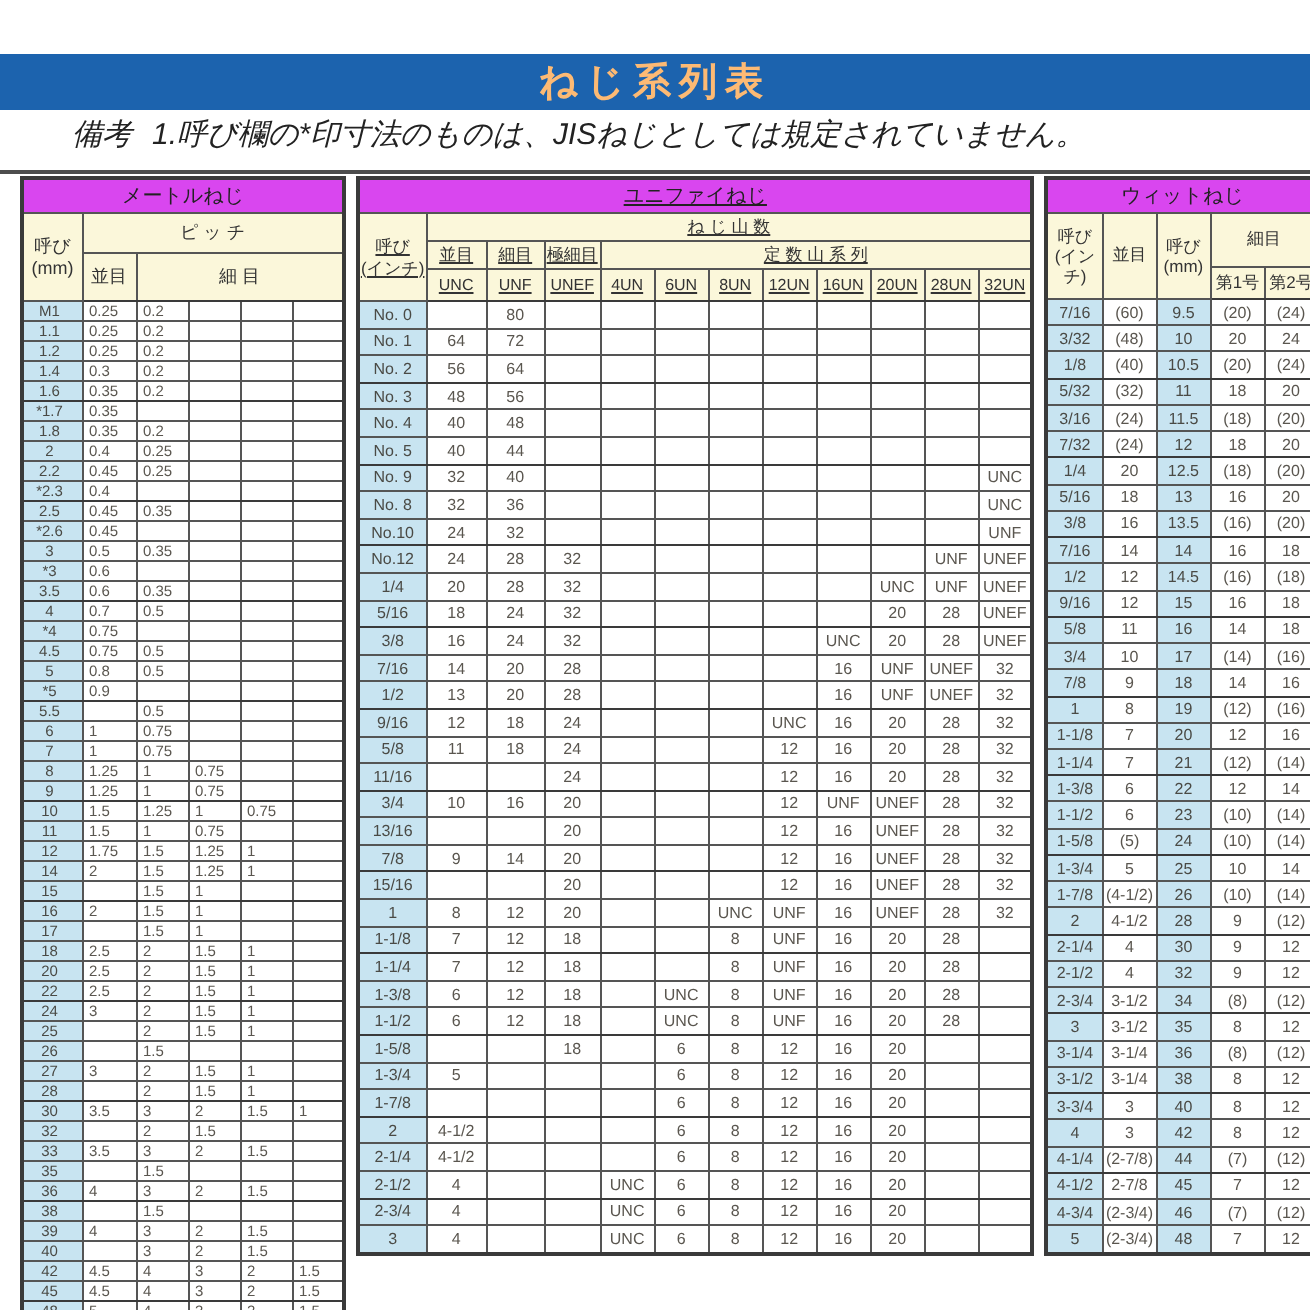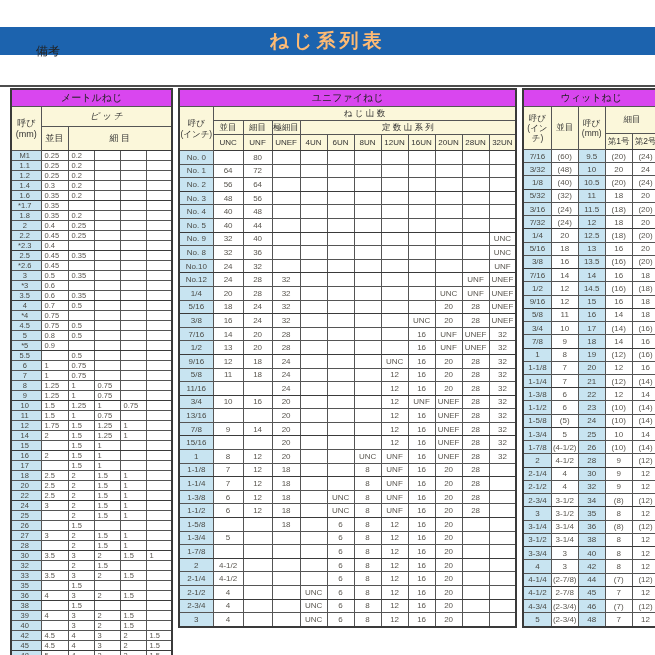--- a/index.html
+++ b/index.html
@@ -1,67 +1,67 @@
 <!DOCTYPE html>
 <html><head>
 <meta charset="utf-8">
 <style>
   html,body{margin:0;padding:0;}
   body{width:655px;height:655px;background:#ffffff;position:relative;
        font-family:"Liberation Sans","DejaVu Sans",sans-serif;}
   .banner{position:absolute;left:0;top:27px;width:655px;height:28px;background:#1c63ae;
           color:#fdba74;display:flex;align-items:center;justify-content:center;
           font-size:19px;font-weight:bold;letter-spacing:4px;text-align:center;}
-  .notes{position:absolute;left:36px;top:44px;font-size:12px;color:#222;
-         display:flex;gap:10px;line-height:1.25;}
+  .notes{position:absolute;left:36px;top:59px;font-size:15px;color:#222;
+         display:flex;gap:10px;line-height:1.25;font-style:italic;}
   .notes .lbl{flex:0 0 auto;}
   .rule{position:absolute;left:0;top:85px;width:655px;height:2px;background:#4d4d4d;}
   .tables{position:absolute;left:10px;top:88px;display:flex;gap:5px;align-items:stretch;}
   table{border-collapse:collapse;table-layout:fixed;height:540px;background:#fff;
         border:2px solid #3a3a3a;}
   th,td{border:1px solid #555;padding:0;text-align:center;overflow:hidden;
         white-space:nowrap;font-weight:normal;}
   thead th{background:#fbf7da;color:#333;}
   thead tr.band th{background:#d946ef;font-size:10px;height:16px;color:#222;}
   thead tr:last-child th{border-bottom:1.5px solid #3a3a3a;}
   .two{white-space:pre-line;line-height:1.2;}
   tbody td{color:#5a564f;}
   td.blue{background:#c8e4f1;color:#4a4a45;}
   tr.gend td{border-bottom:1.5px solid #3a3a3a;}
   
   .t-metric{width:161px;}
   .t-metric thead th{font-size:9px;}
   .t-metric tbody td{font-size:7.5px;text-align:left;padding-left:3px;}
   .t-metric tbody td.blue{text-align:center;padding-left:0;padding-right:3px;}
-  .t-metric .h2{height:19px;font-style:italic;}
+  .t-metric .h2{height:19px;}
   .t-metric .h3{height:23px;}
   
   .t-uni{width:337px;}
-  .t-uni thead th{font-size:8.5px;}
+  .t-uni thead th{font-size:8.5px;text-decoration:underline;}
   .t-uni thead th.ser{font-size:8px;}
   .t-uni tbody td{font-size:8px;}
   .t-uni .h2{height:13px;margin-top:44px;}
   .t-uni .h3{height:13px;}
   .t-uni .h4{height:15px;}
   
   .t-whit{width:136px;}
   .t-whit thead th{font-size:8.5px;}
   .t-whit tbody td{font-size:8px;}
   .t-whit .h2{height:26px;}
   .t-whit .h3{height:15px;}
 </style>
 </head>
 <body>
 
 <div class="banner">ねじ系列表</div>
 
 <div class="notes">
   <span class="lbl">備考</span>
   <span>
-    <br>
+    <span>1.呼び欄の*印寸法のものは、JISねじとしては規定されていません。</span><br>
   </span>
 </div>
 
 <div class="rule"></div>
 
 <div class="tables">
 
   <table class="t-metric">
     <colgroup>
       <col style="width:30px">

